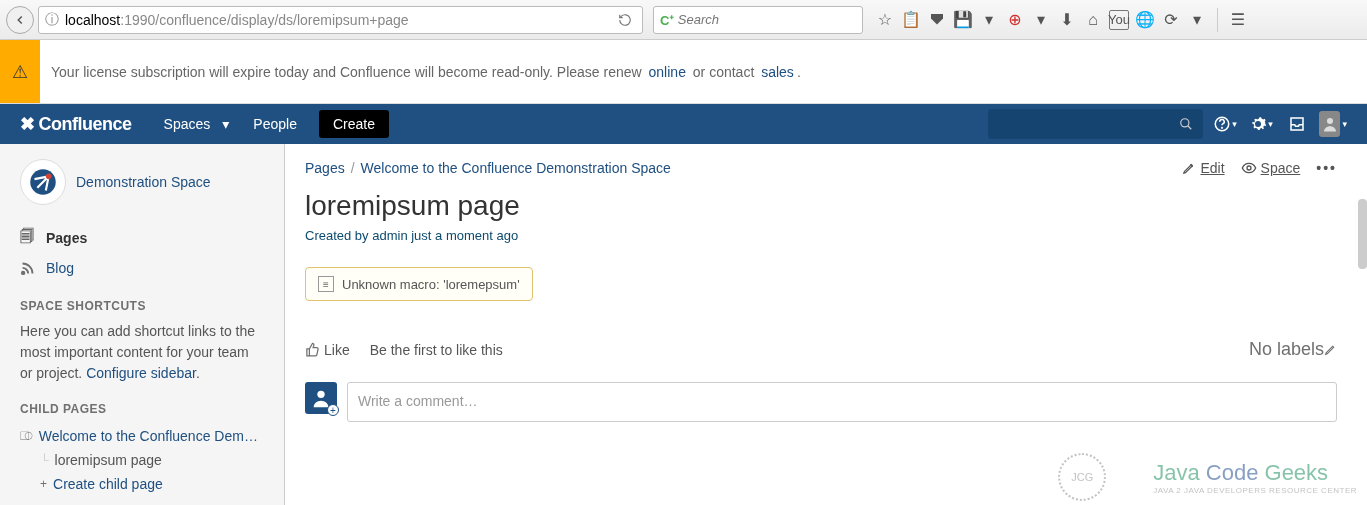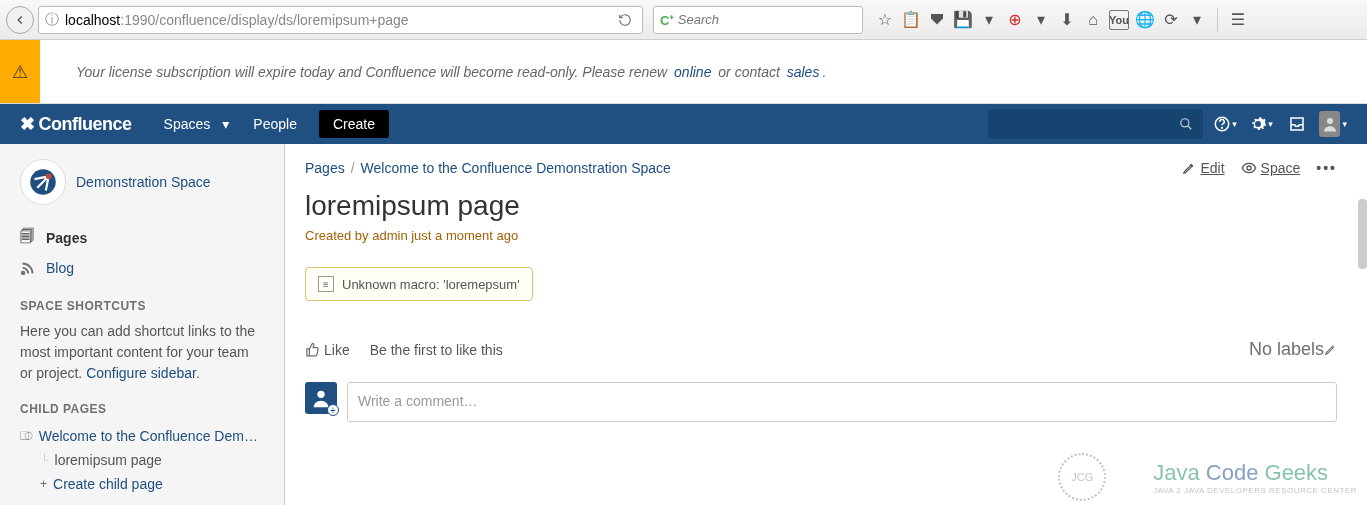--- a/index.html
+++ b/index.html
@@ -16,21 +16,21 @@
 .search-bar-wrap { display: flex; align-items: center; border: 1px solid #bbb; border-radius: 3px; background: #fff; height: 28px; width: 210px; margin-left: 6px; padding: 0 6px; }
 .search-icon-green { color: #4caf50; margin-right: 4px; font-size: 13px; font-weight: bold; }
 .search-input { border: none; outline: none; flex: 1; font-style: italic; color: #888; font-size: 13px; }
 .browser-icons { display: flex; align-items: center; gap: 6px; margin-left: 8px; }
 .browser-icon { width: 20px; height: 20px; display: flex; align-items: center; justify-content: center; color: #555; cursor: pointer; font-size: 16px; }
 .browser-divider { width: 1px; height: 24px; background: #ccc; margin: 0 4px; }
 
 
 .warning-banner { display: flex; height: 64px; border-bottom: 1px solid #ddd; }
 .warning-icon-col { width: 40px; background: #ffab00; display: flex; align-items: center; justify-content: center; color: #333; font-size: 18px; }
-.warning-text-col { flex: 1; display: flex; align-items: center; padding: 0 36px; font-size: 14px; color: #666; font-style: italic; }
+.warning-text-col { flex: 1; display: flex; align-items: center; padding: 0 11px; font-size: 14px; color: #666; }
 .warning-text-col a { color: #205081; text-decoration: none; margin: 0 3px; }
 
 
 .conf-header { height: 40px; background: #205081; display: flex; align-items: center; padding: 0 20px; color: #fff; }
 .conf-logo { display: flex; align-items: center; font-size: 18px; font-weight: bold; margin-right: 20px; letter-spacing: -0.5px; }
 .conf-logo-icon { margin-right: 4px; font-size: 18px; }
 .conf-nav { display: flex; align-items: center; gap: 0; }
 .conf-nav-item { padding: 10px 12px; font-size: 14px; cursor: pointer; display: flex; align-items: center; gap: 12px; }
 .conf-create-btn { background: #000000; padding: 6px 14px; border-radius: 3px; margin-left: 10px; font-size: 14px; cursor: pointer; }
 .conf-right { margin-left: auto; display: flex; align-items: center; gap: 8px; }
@@ -59,21 +59,21 @@
 
 
 .content { flex: 1; padding: 16px 30px 16px 20px; position: relative; overflow: hidden; }
 .breadcrumb-row { display: flex; align-items: center; font-size: 14px; }
 .breadcrumb-row a { color: #205081; text-decoration: none; }
 .breadcrumb-sep { color: #999; margin: 0 6px; }
 .page-actions { margin-left: auto; display: flex; align-items: center; gap: 16px; color: #555; font-size: 14px; }
 .page-action { display: flex; align-items: center; gap: 4px; cursor: pointer; }
 .page-action .underline { text-decoration: underline; }
 .page-title { font-size: 28px; font-weight: normal; color: #333; margin-top: 14px; }
-.page-meta { font-size: 13px; color: #a16207; margin-top: 6px; }
+.page-meta { font-size: 13px; color: #0c4a6e; margin-top: 6px; }
 .macro-box { display: inline-flex; align-items: center; gap: 8px; border: 1px solid #e0c36e; background: #fffef7; border-radius: 4px; padding: 8px 12px; margin-top: 24px; font-size: 13px; color: #555; }
 .macro-icon { width: 16px; height: 16px; border: 1px solid #999; display: flex; align-items: center; justify-content: center; font-size: 10px; color: #666; }
 .like-row { display: flex; align-items: center; gap: 20px; margin-top: 38px; font-size: 14px; color: #555; }
 .like-btn { display: flex; align-items: center; gap: 4px; color: #555; cursor: pointer; }
 .labels-right { margin-left: auto; display: flex; align-items: center; color: #707070; font-size: 18px; }
 .comment-row { display: flex; gap: 10px; margin-top: 22px; align-items: flex-start; }
 .comment-avatar { width: 32px; height: 32px; background: #205081; border-radius: 3px; display: flex; align-items: center; justify-content: center; color: #fff; position: relative; }
 .comment-avatar .plus-badge { position: absolute; bottom: -2px; right: -2px; background: #fff; color: #205081; border-radius: 50%; width: 12px; height: 12px; font-size: 10px; display: flex; align-items: center; justify-content: center; border: 1px solid #205081; }
 .comment-input { flex: 1; border: 1px solid #ccc; border-radius: 3px; padding: 10px; font-size: 14px; color: #999; min-height: 40px; }
 
@@ -119,21 +119,21 @@
       <svg width="18" height="18" viewBox="0 0 24 24" fill="#555">
           <path d="M4 4h16v6l-8 8-8-8V4z"></path>
         </svg>
     </div>
     <div class="browser-icon" style="color:#2962ff">💾</div>
     <div class="browser-icon">▾</div>
     <div class="browser-icon" style="color:#d32f2f">⊕</div>
     <div class="browser-icon">▾</div>
     <div class="browser-icon">⬇</div>
     <div class="browser-icon">⌂</div>
-    <div class="browser-icon" style="font-size:11px;font-weight:bold;border:1px solid #777;padding:1px 2px;border-radius:2px">You</div>
+    <div class="browser-icon" style="font-size:13px;font-weight:normal;border:1px solid #777;padding:1px 2px;border-radius:2px">You</div>
     <div class="browser-icon">🌐</div>
     <div class="browser-icon">⟳</div>
     <div class="browser-icon">▾</div>
     <div class="browser-divider"></div>
     <div class="browser-icon">☰</div>
   </div>
 </div>
 
 <div class="warning-banner">
   <div class="warning-icon-col">⚠</div>

